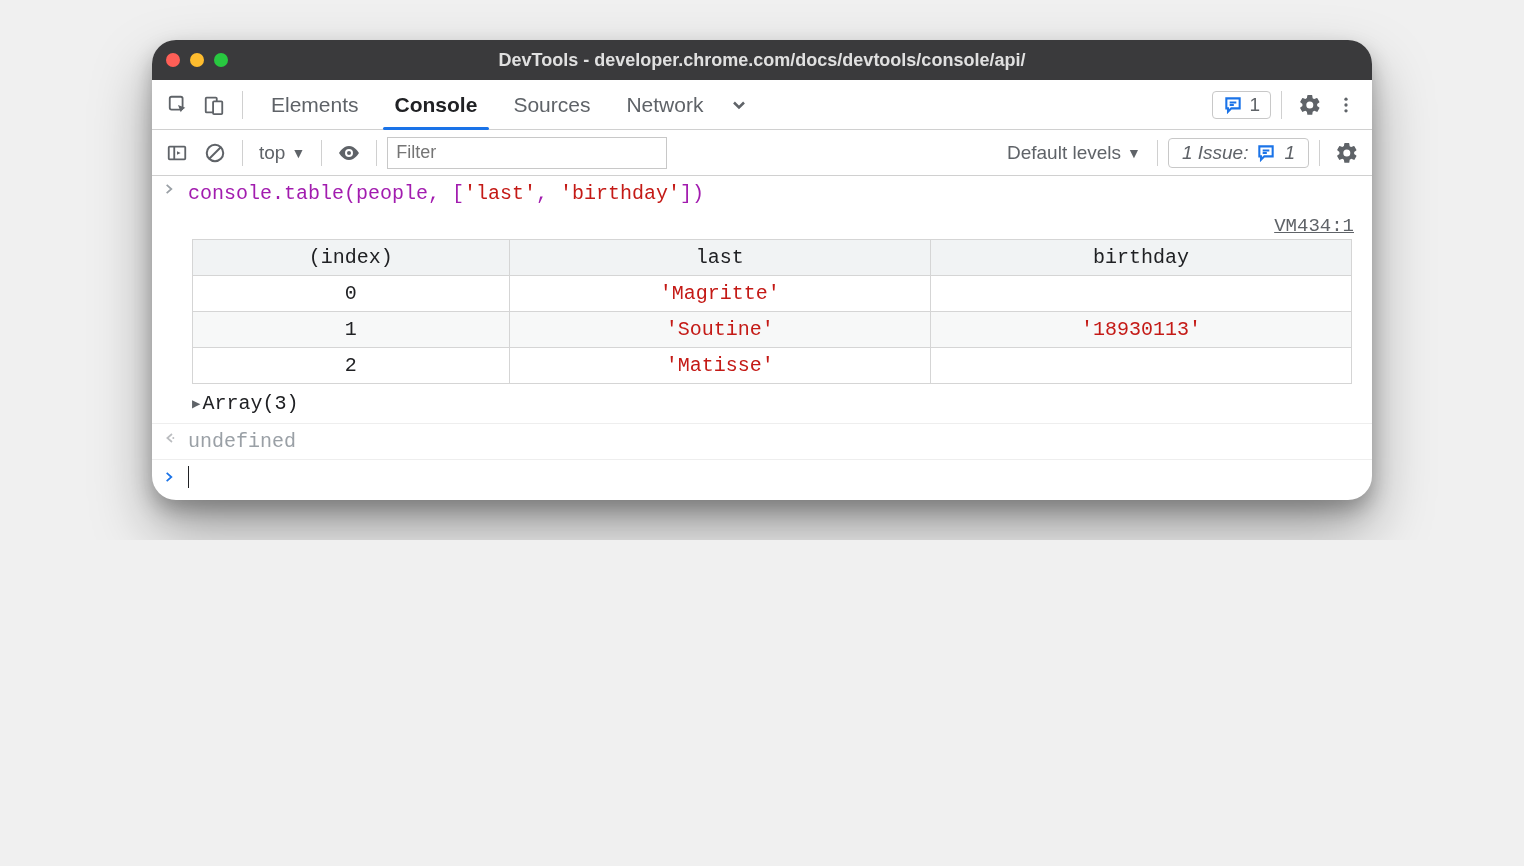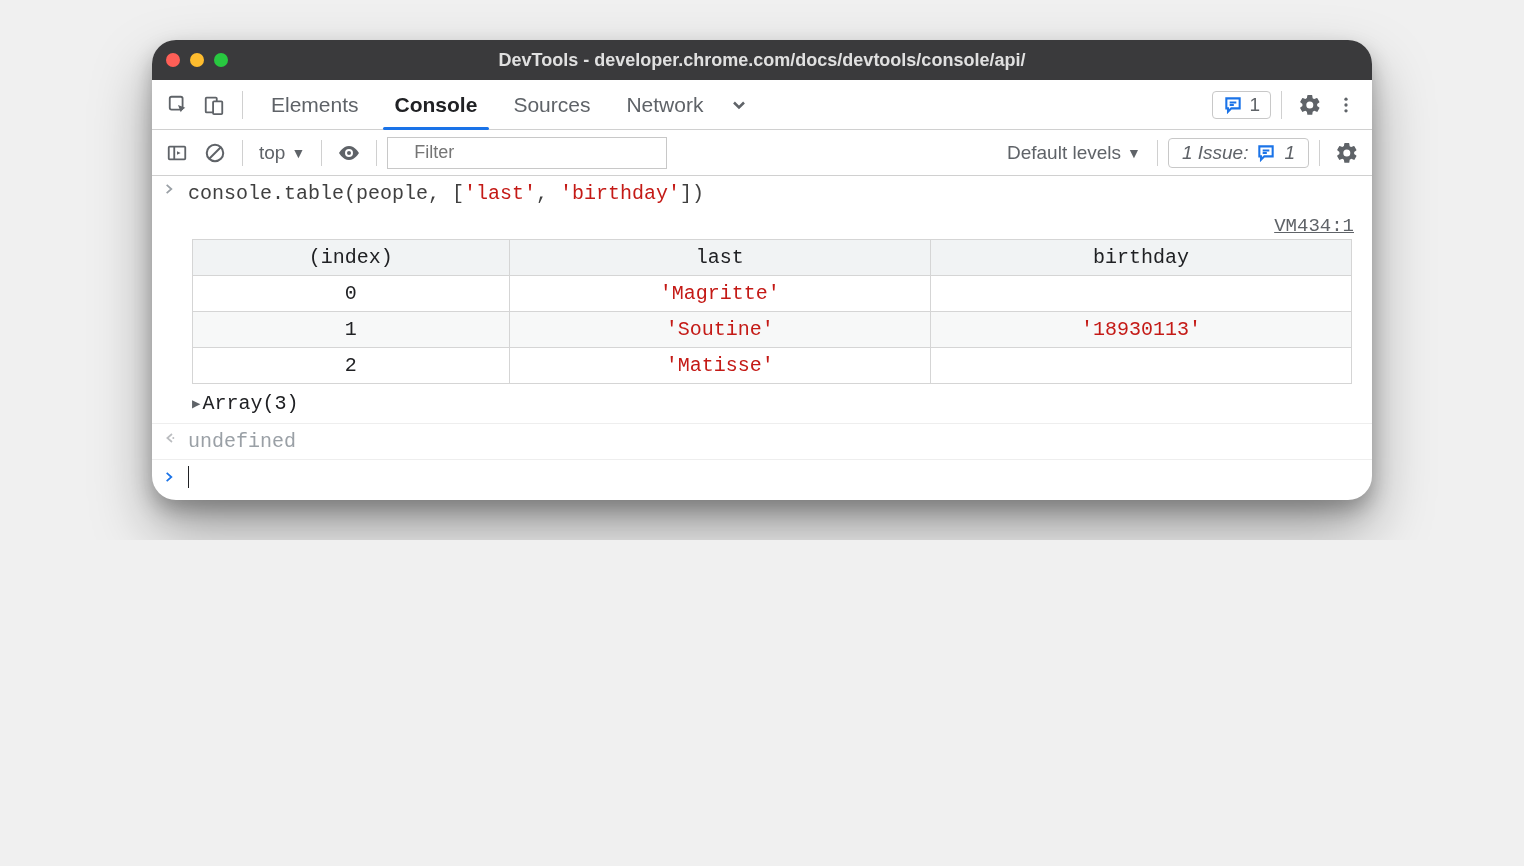--- a/index.html
+++ b/index.html
@@ -94,21 +94,21 @@
     cursor: pointer;
   }
   .toolbar .sep { width: 1px; height: 26px; background: #d0d0d0; margin: 0 6px; }
   .context-sel {
     display: flex; align-items: center; gap: 6px;
     cursor: pointer; padding: 0 6px;
   }
   .filter-input {
     border: 1px solid #c8c8c8;
     height: 32px; width: 280px;
-    padding: 0 26px;
+    padding: 0 8px;
     font-size: 18px;
     color: #888;
     background: #fff;
   }
   .levels-sel {
     display: flex; align-items: center; gap: 6px;
     cursor: pointer; padding: 0 6px;
   }
   .issues-box {
     display: flex; align-items: center; gap: 8px;
@@ -130,21 +130,21 @@
   }
   .gutter {
     width: 26px; flex-shrink: 0;
     color: #9aa0a6;
     text-align: center;
     font-size: 18px;
     line-height: 26px;
   }
   .gutter.blue { color: #1a73e8; }
   .row-content { flex: 1; }
-  .code-line .kw { color: #404040; }
+  .code-line .kw { color: #a21caf; }
   .code-line .str { color: #c41a16; }
   .source-link {
     text-align: right;
     padding: 4px 18px 2px 0;
     color: #5f6368;
     text-decoration: underline;
     font-size: 19px;
     cursor: pointer;
   }
   .ctable {

